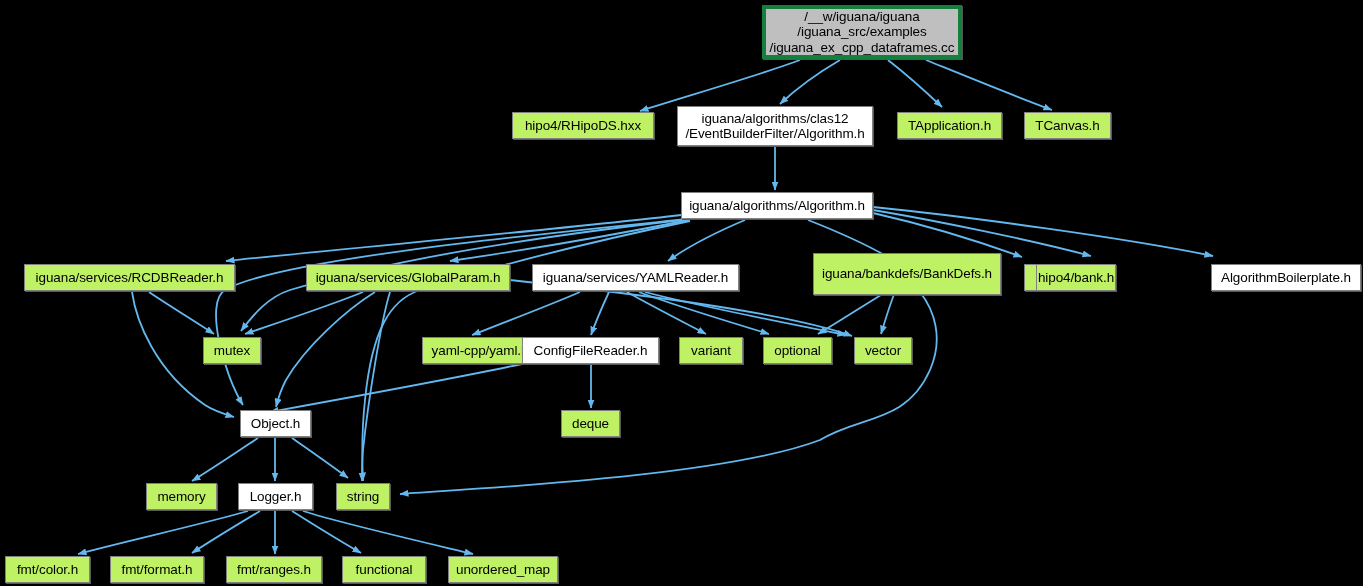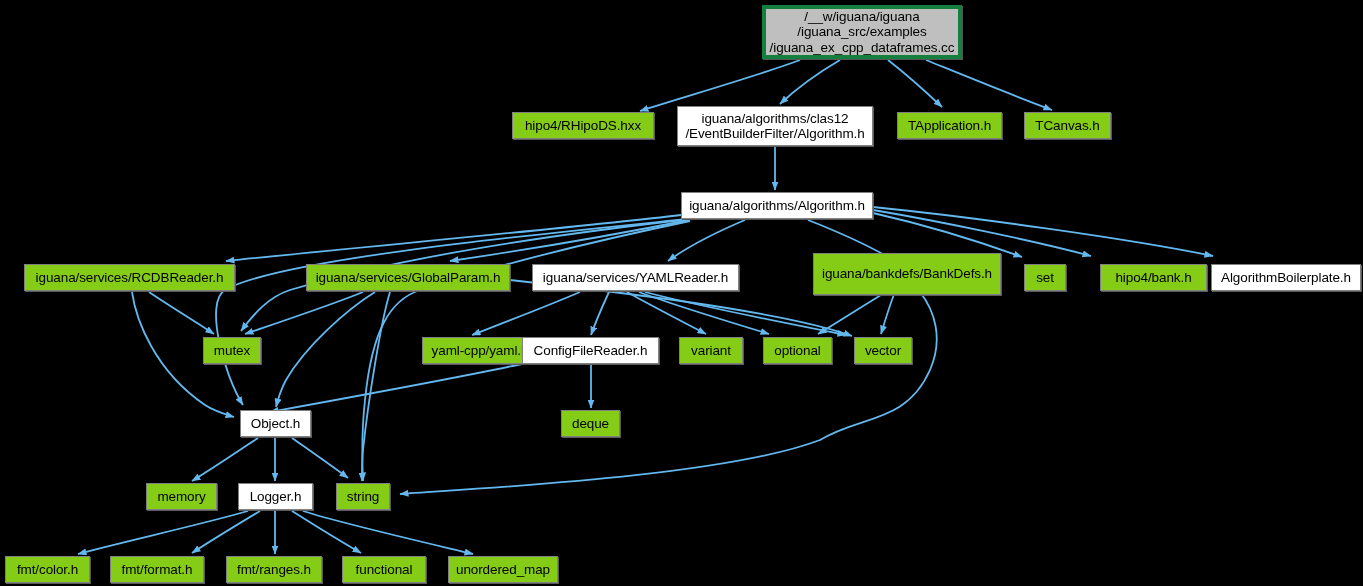--- a/index.html
+++ b/index.html
@@ -30,21 +30,21 @@
     align-items: center;
     justify-content: center;
     text-align: center;
     font-size: 13.5px;
     line-height: 15.5px;
     color: #000000;
     white-space: pre;
     letter-spacing: -0.1px;
   }
   .node.gray {
-    background: #84cc16;
+    background: #bef264;
     border: 1px solid #808080;
     box-shadow: 1px 1px 0 0 #5a5a5a;
   }
   .node.white {
     background: #ffffff;
     border: 1px solid #808080;
     box-shadow: 1px 1px 0 0 #5a5a5a;
   }
   .node.root {
     background: #bfbfbf;
@@ -110,21 +110,21 @@
       <div class="node gray" style="left: 512px; top: 112px; width: 142px; height: 27px;"><span>hipo4/RHipoDS.hxx</span></div>
       <div class="node white" style="left: 677px; top: 106px; width: 196px; height: 40px;"><span>iguana/algorithms/clas12</span><span>/EventBuilderFilter/Algorithm.h</span></div>
       <div class="node gray" style="left: 897px; top: 112px; width: 105px; height: 27px;"><span>TApplication.h</span></div>
       <div class="node gray" style="left: 1024px; top: 112px; width: 87px; height: 27px;"><span>TCanvas.h</span></div>
       <div class="node white" style="left: 681px; top: 192px; width: 192px; height: 27px;"><span>iguana/algorithms/Algorithm.h</span></div>
       <div class="node gray" style="left: 24px; top: 264px; width: 211px; height: 27px;"><span>iguana/services/RCDBReader.h</span></div>
       <div class="node gray" style="left: 306px; top: 264px; width: 204px; height: 27px;"><span>iguana/services/GlobalParam.h</span></div>
       <div class="node white" style="left: 532px; top: 264px; width: 207px; height: 27px;"><span>iguana/services/YAMLReader.h</span></div>
       <div class="node gray" style="left: 813px; top: 253px; width: 188px; height: 42px;"><span>iguana/bankdefs/BankDefs.h</span></div>
       <div class="node gray" style="left: 1024px; top: 264px; width: 42px; height: 27px;"><span>set</span></div>
-      <div class="node gray" style="left: 1100px; top: 264px; width: 107px; height: 27px;"><span>hipo4/bank.h</span></div>
+      <div class="node gray" style="left: 1036px; top: 264px; width: 80px; height: 27px;"><span>hipo4/bank.h</span></div>
       <div class="node white" style="left: 1211px; top: 264px; width: 150px; height: 27px;"><span>AlgorithmBoilerplate.h</span></div>
       <div class="node gray" style="left: 203px; top: 337px; width: 58px; height: 27px;"><span>mutex</span></div>
       <div class="node gray" style="left: 386px; top: 337px; width: 116px; height: 27px; margin-left: 36px;"><span>yaml-cpp/yaml.h</span></div>
       <div class="node white" style="left: 522px; top: 337px; width: 137px; height: 27px;"><span>ConfigFileReader.h</span></div>
       <div class="node gray" style="left: 679px; top: 337px; width: 64px; height: 27px;"><span>variant</span></div>
       <div class="node gray" style="left: 763px; top: 337px; width: 69px; height: 27px;"><span>optional</span></div>
       <div class="node gray" style="left: 854px; top: 337px; width: 58px; height: 27px;"><span>vector</span></div>
       <div class="node white" style="left: 240px; top: 410px; width: 71px; height: 27px;"><span>Object.h</span></div>
       <div class="node gray" style="left: 561px; top: 410px; width: 59px; height: 27px;"><span>deque</span></div>
       <div class="node gray" style="left: 146px; top: 483px; width: 71px; height: 27px;"><span>memory</span></div>

